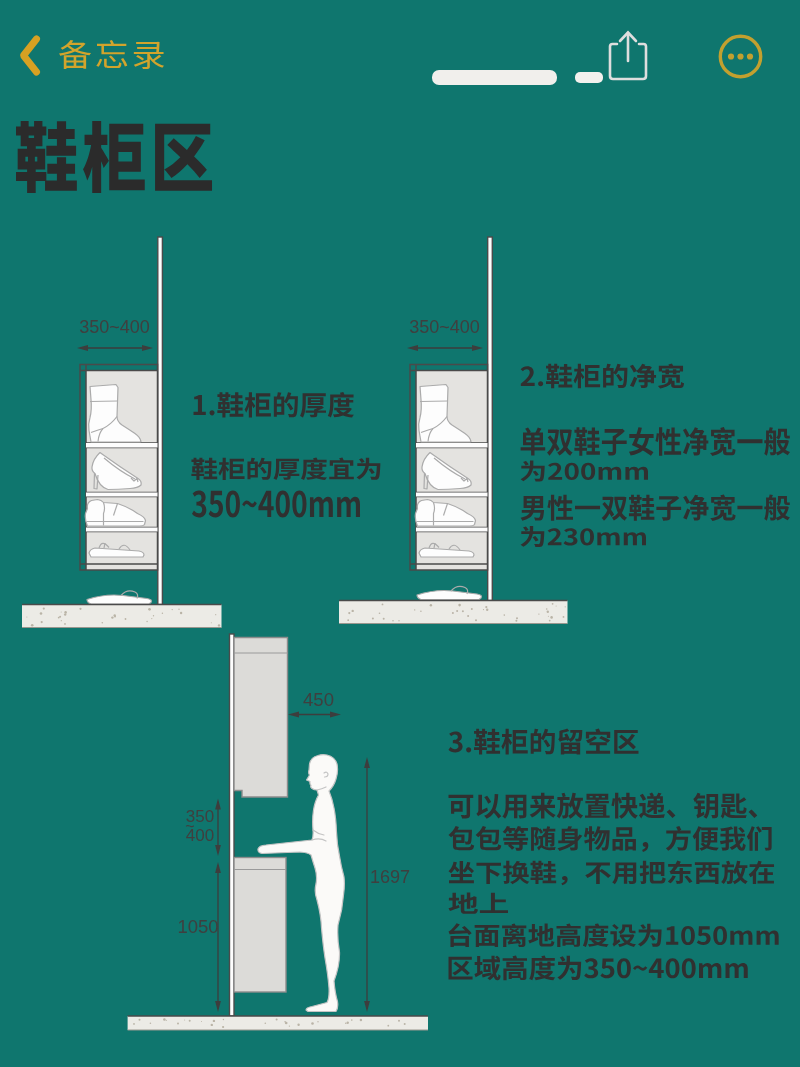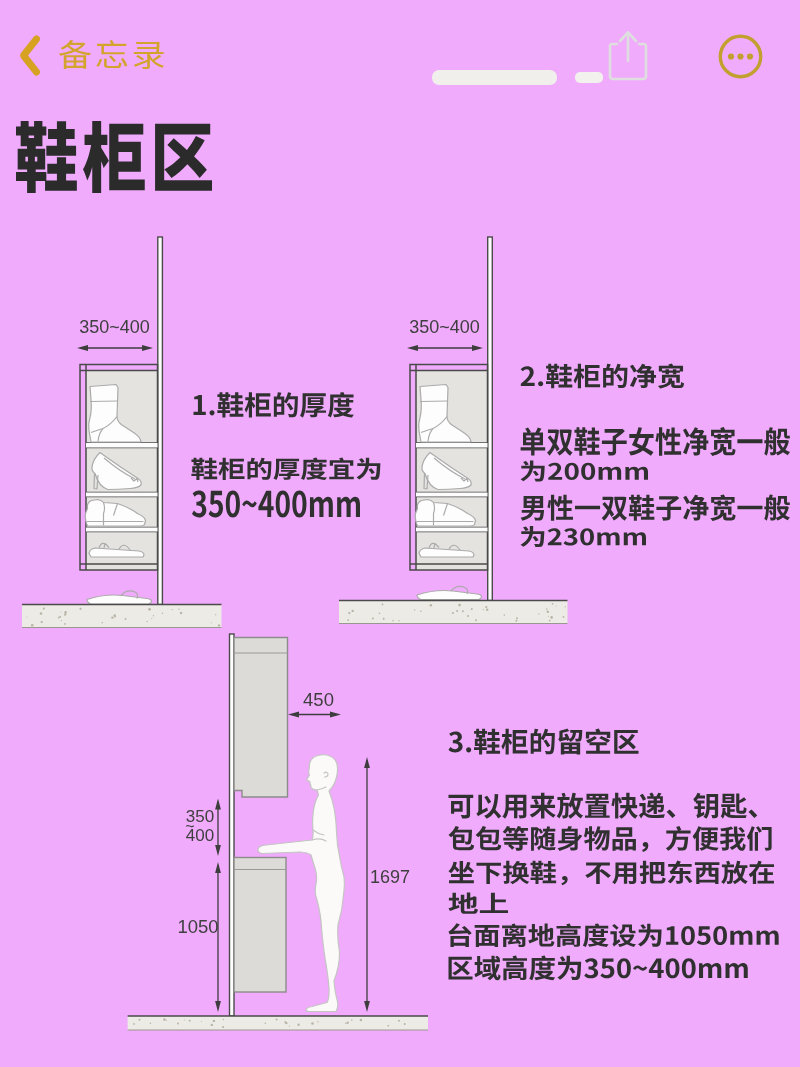--- a/index.html
+++ b/index.html
@@ -1,15 +1,15 @@
 <!DOCTYPE html>
 <html><head><meta charset="utf-8">
 <style>
 html,body{margin:0;padding:0;background:#fbfaf8;}
-#page{width:800px;height:1067px;position:relative;background:#f0abfc;overflow:hidden;}
+#page{width:800px;height:1067px;position:relative;background:#0f766e;overflow:hidden;}
 svg{display:block}
 </style></head>
 <body>
 <div id="page">
 <svg width="800" height="1067" viewBox="0 0 800 1067">
 
 <path d="M36.5,39 L23.5,55.5 L36.5,72" fill="none" stroke="#d7a122" stroke-width="7" stroke-linecap="round" stroke-linejoin="round"></path>
 
 <g fill="#d2a42c">
         <g transform="translate(57.98,66.43) scale(0.3406,0.3128)">

